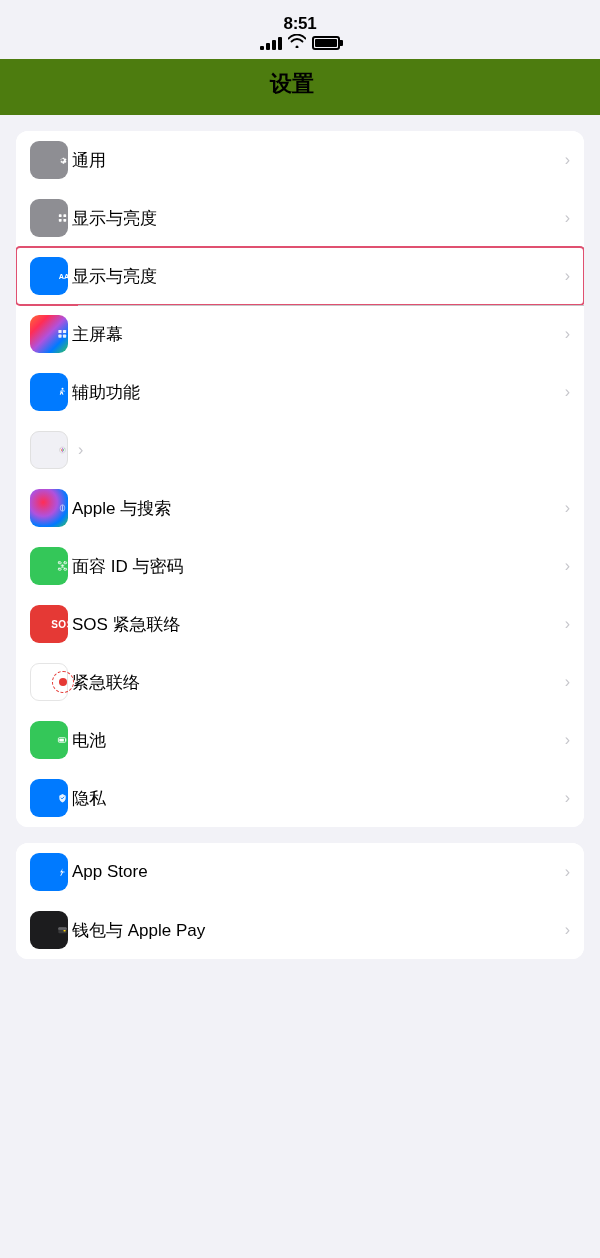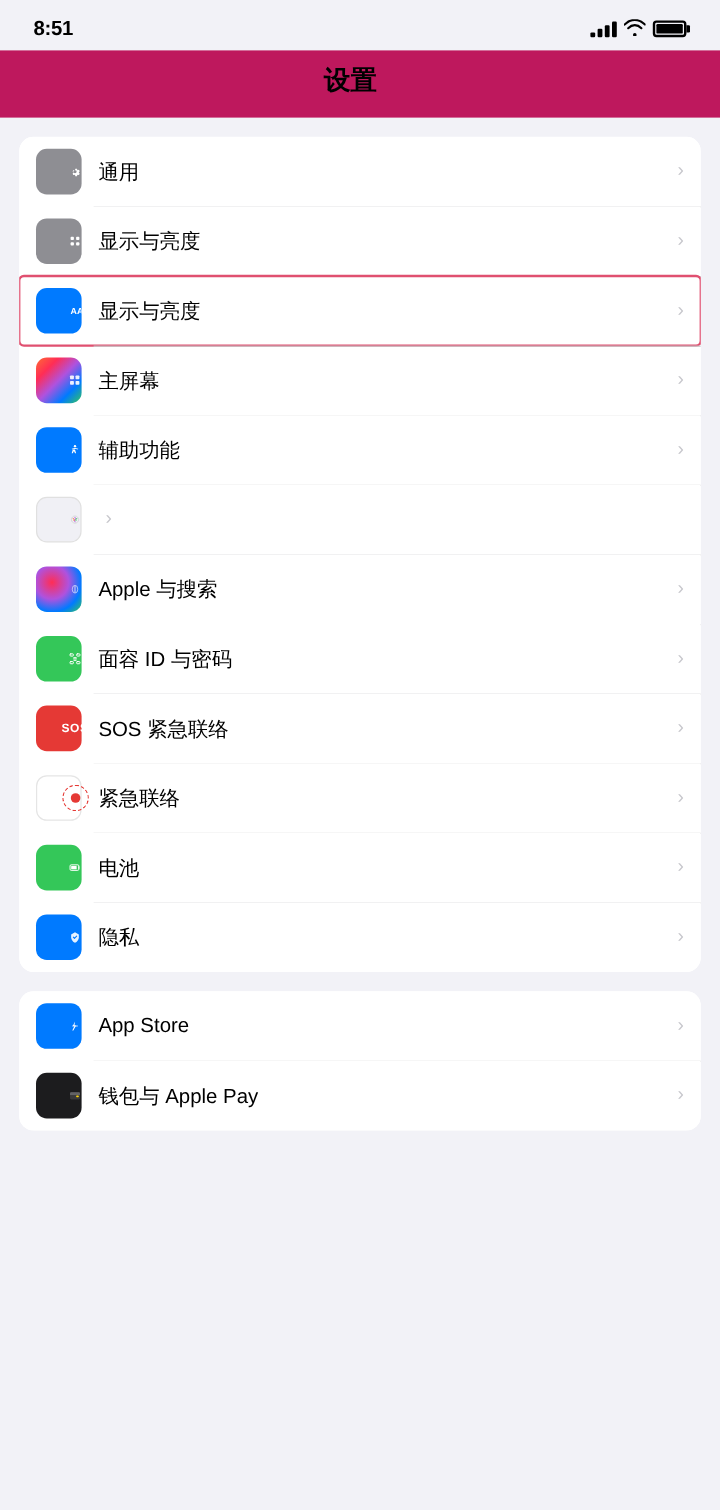--- a/index.html
+++ b/index.html
@@ -12,20 +12,21 @@
       overflow-x: hidden;
     }
 
     
     .status-bar {
       display: flex;
       justify-content: space-between;
       align-items: center;
       padding: 14px 28px 8px 28px;
       background: #f2f2f7;
+      flex-direction: column;
     }
     .status-time {
       font-size: 17px;
       font-weight: 600;
       color: #000;
       letter-spacing: -0.3px;
     }
     .status-icons {
       display: flex;
       align-items: center;
@@ -69,21 +70,21 @@
     }
     .battery-fill {
       width: 100%;
       height: 100%;
       background: #000;
       border-radius: 1px;
     }
 
     
     .page-title-bar {
-      background: #be185d;
+      background: #4d7c0f;
       text-align: center;
       padding: 10px 16px 16px 0;
     }
     .page-title {
       font-size: 22px;
       font-weight: 600;
       color: #000;
     }
 
     
@@ -120,21 +121,21 @@
       z-index: 1;
     }
 
     .item-icon {
       width: 38px;
       height: 38px;
       border-radius: 9px;
       display: flex;
       align-items: center;
       justify-content: center;
-      margin-right: 14px;
+      margin-right: 4px;
       flex-shrink: 0;
       font-size: 20px;
       color: #fff;
       font-weight: 600;
       padding-left: 27px;
     }
 
     .item-label {
       flex: 1;
       font-size: 17px;

